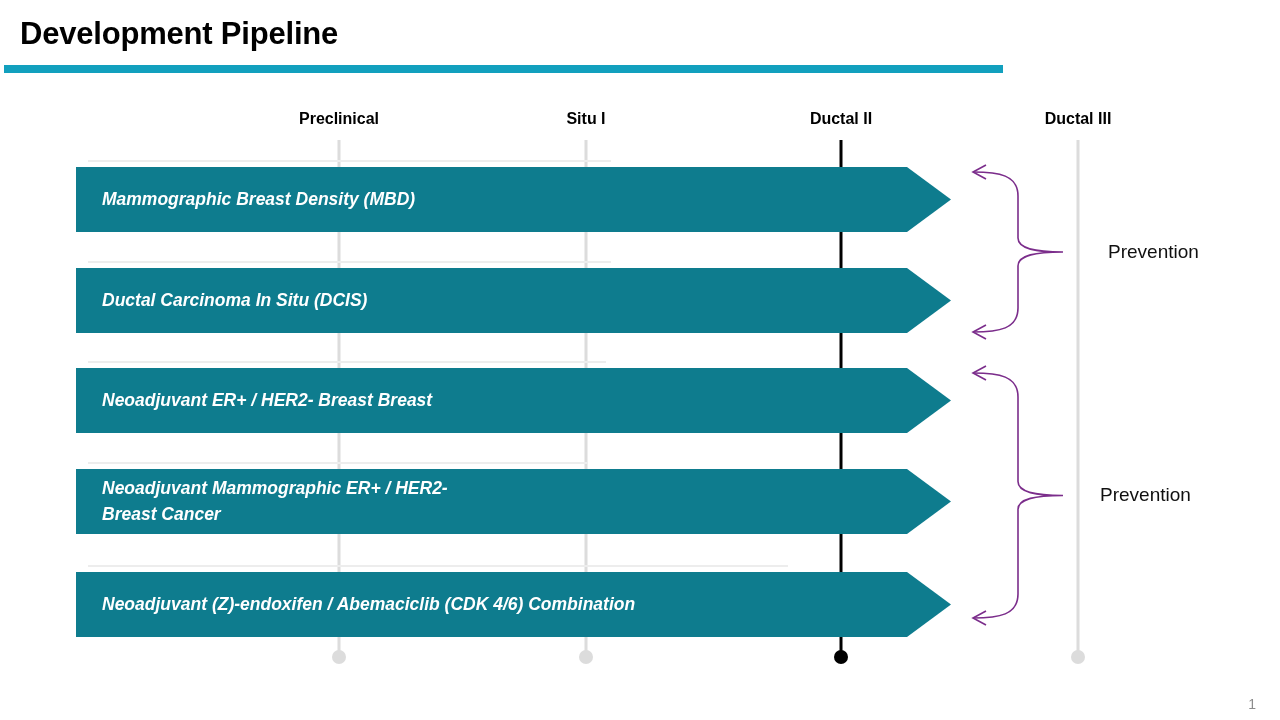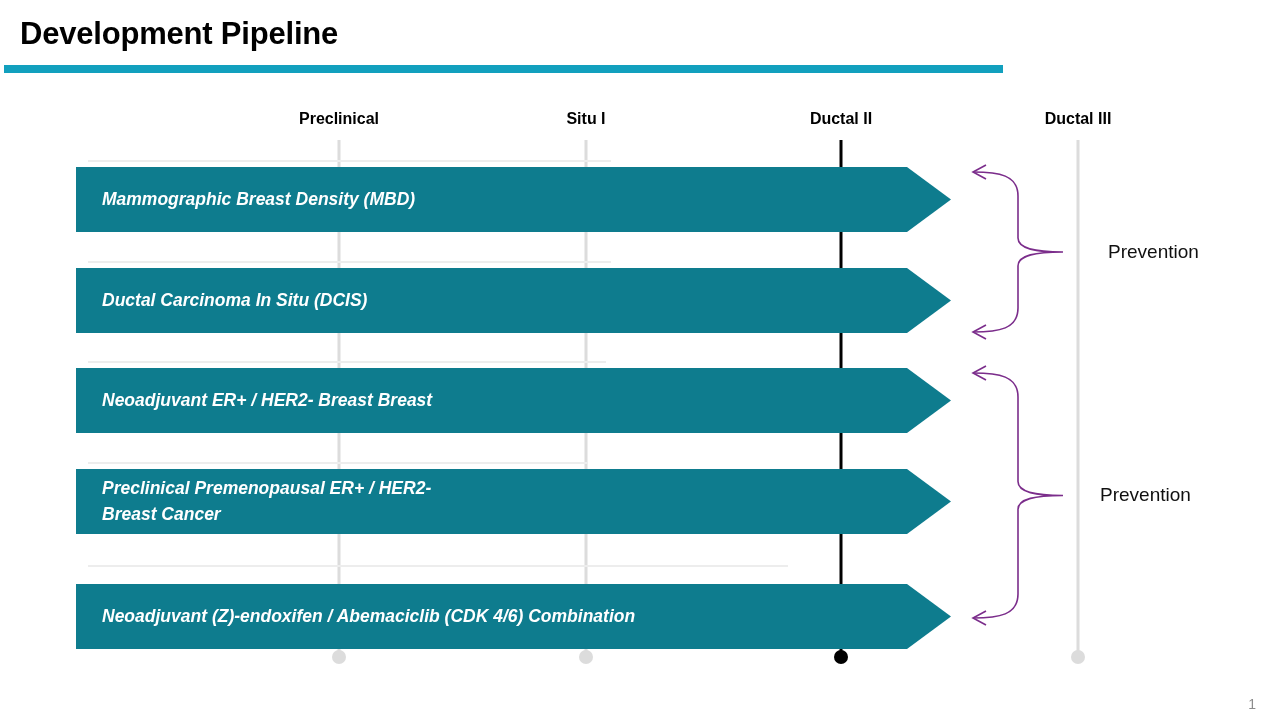--- a/index.html
+++ b/index.html
@@ -163,25 +163,25 @@
       <div class="bar-sep" style="top: 261px; width: 523px;"></div>
       <div class="bar" style="top: 268px; width: 875px;">
         <div class="bar-label">Ductal Carcinoma In Situ (DCIS)</div>
       </div>
       <div class="bar-sep" style="top: 361px; width: 518px;"></div>
       <div class="bar" style="top: 368px; width: 875px;">
         <div class="bar-label">Neoadjuvant ER+ / HER2- Breast Breast</div>
       </div>
       <div class="bar-sep" style="top: 462px; width: 500px;"></div>
       <div class="bar" style="top: 469px; width: 875px;">
-        <div class="bar-label">Preclinical Premenopausal ER+ / HER2-
+        <div class="bar-label">Neoadjuvant Mammographic ER+ / HER2-
 Breast Cancer</div>
       </div>
       <div class="bar-sep" style="top: 565px; width: 700px;"></div>
-      <div class="bar" style="top: 572px; width: 875px; margin-top: 12px;">
+      <div class="bar" style="top: 572px; width: 875px;">
         <div class="bar-label">Neoadjuvant (Z)-endoxifen / Abemaciclib (CDK 4/6) Combination</div>
       </div>
     </div>
 
   <div id="groups-layer">
       <svg class="brace-svg" width="120" height="180" viewBox="0 0 120 180" style="left: 955px; top: 162px;">
         <path class="brace-path" d="M 18 10 C 44 10, 63 13, 63 34 L 63 76 C 63 87, 81 90, 108 90 C 81 90, 63 93, 63 104 L 63 146 C 63 167, 44 170, 18 170"></path>
         <path class="brace-path" d="M 31 3 L 18 10 L 31 17"></path>
         <path class="brace-path" d="M 31 163 L 18 170 L 31 177"></path>
       </svg>

